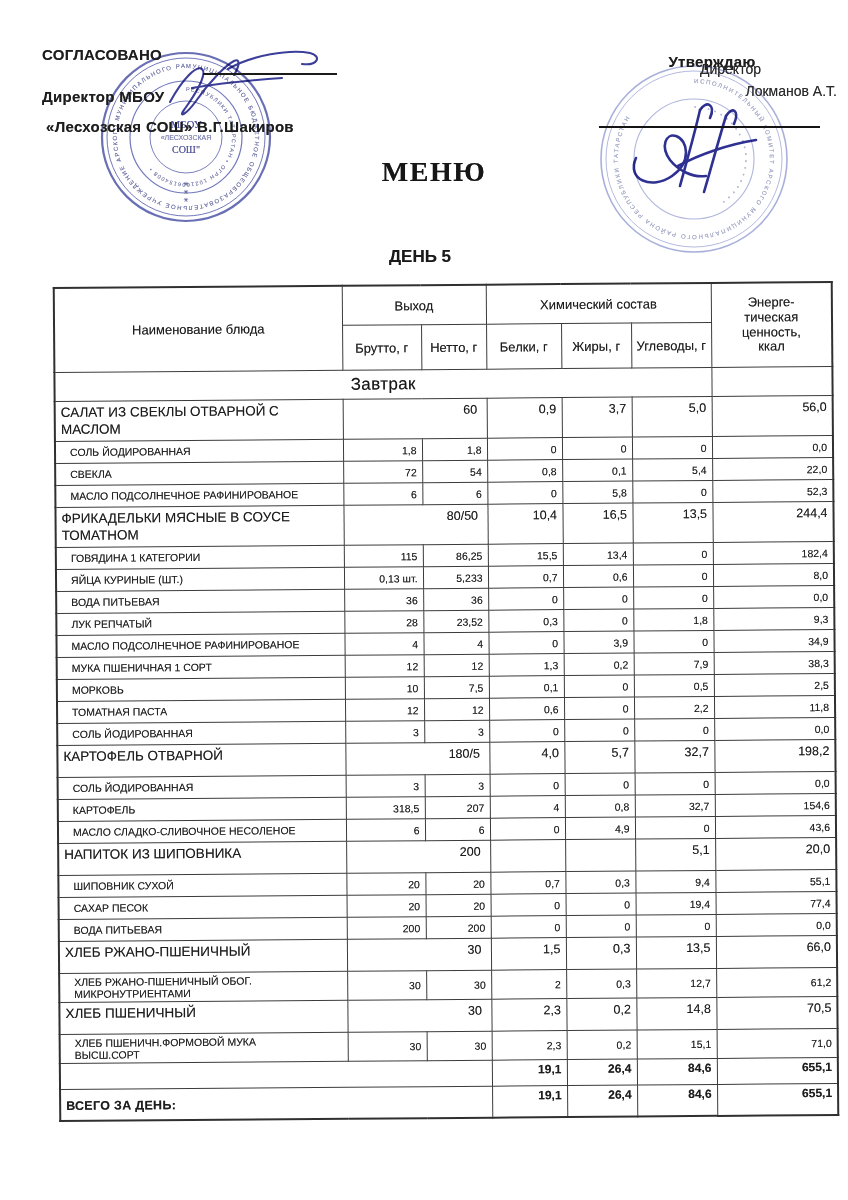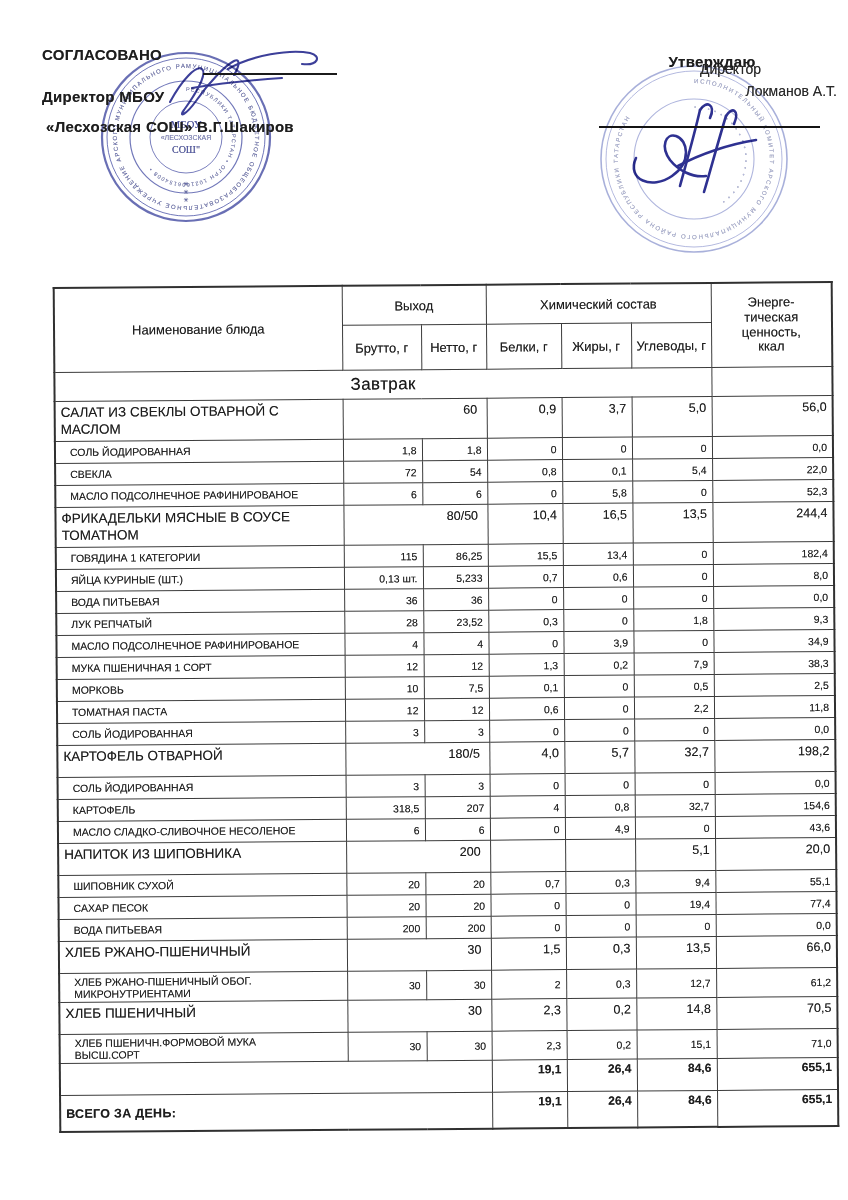--- a/index.html
+++ b/index.html
@@ -40,21 +40,21 @@
   
   tr.dish td{vertical-align:top;font-size:12.5px;height:26px;}
   tr.dish td.c-name{font-size:13.5px;padding:3px 26px 2px 5px;white-space:pre-line;line-height:1.25;text-align:left;}
   tr.ing td{vertical-align:middle;font-size:10.5px;height:18px;}
   tr.ing td.c-name{padding:2px 6px 1px 14px;white-space:pre-line;line-height:1.2;text-align:left;}
   td.num{text-align:right;padding:2px 5px 1px 1px;}
   tr.dish td.num{padding-top:4px;}
   tr.dish td.out{padding-right:9px;}
   tr.subtotal-row td{height:20px;}
   tr.total-row td{height:24px;}
-  td.tot{font-size:12px;font-weight:bold;text-align:right;padding:2px 5px 9px 1px;vertical-align:top;}
+  td.tot{font-size:12px;font-weight:bold;text-align:right;padding:2px 5px 3px 1px;vertical-align:top;}
   td.total-label{font-size:12.5px;font-weight:bold;text-align:left;padding:4px 4px 2px 5px;vertical-align:middle;letter-spacing:.3px;}
 </style>
 </head>
 <body>
 
 <div class="page">
 
   <svg class="abs stamp" style="left:95px;top:40px;" width="182" height="194" viewBox="0 0 182 194" xmlns="http://www.w3.org/2000/svg" xmlns:xlink="http://www.w3.org/1999/xlink">
     <g fill="none" stroke="#3f47a0">
       <circle cx="91" cy="97" r="84" stroke-width="2.2" opacity=".85"></circle>
@@ -120,20 +120,22 @@
   <div class="abs hl" style="left:42px;top:46px;">СОГЛАСОВАНО</div>
   <div class="left-underline"></div>
   <div class="abs hl" style="left:42px;top:88px;">Директор МБОУ</div>
   <div class="abs hl" style="left:46px;top:118px;">«Лесхозская СОШ» В.Г.Шакиров</div>
 
   <div class="abs hl" style="left:652px;top:53px;width:120px;text-align:center;">Утверждаю</div>
   <div class="abs rtxt" style="left:700px;top:61px;width:110px;text-align:left;">Директор</div>
   <div class="abs rtxt" style="left:709px;top:83px;width:128px;text-align:right;">Локманов А.Т.</div>
   <div class="right-line"></div>
 
+  <div class="title">МЕНЮ</div>
+  <div class="day-title">ДЕНЬ 5</div>
 
   <table class="menu">
     <colgroup>
       <col style="width:288px">
         <col style="width:79px">
         <col style="width:65px">
       <col style="width:75px">
         <col style="width:70px">
         <col style="width:80px">
         <col style="width:121px">

